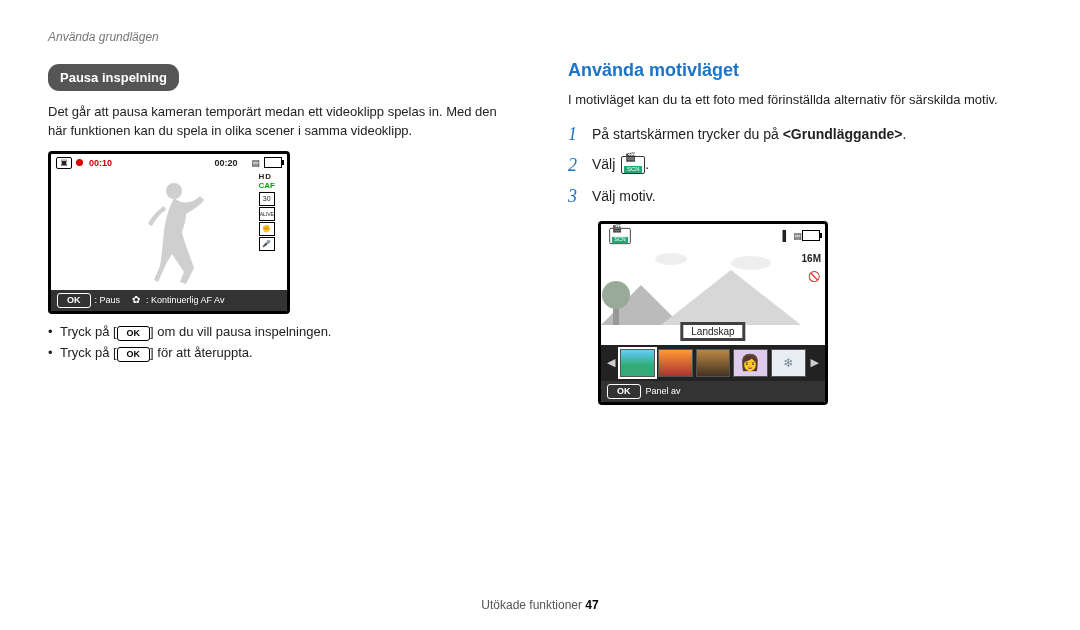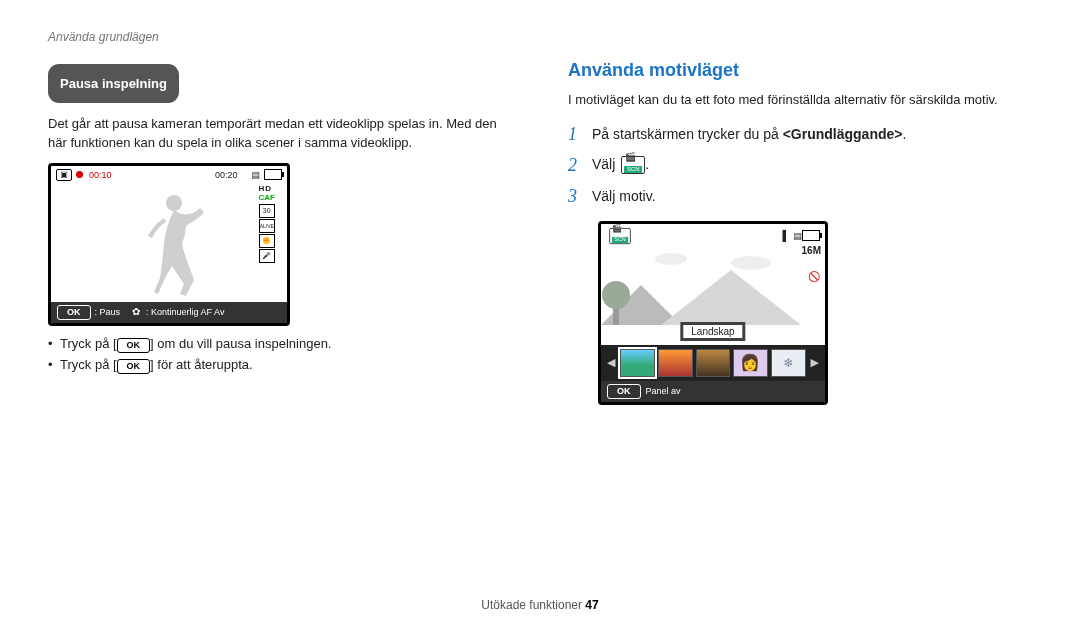--- a/index.html
+++ b/index.html
@@ -31,21 +31,21 @@
     flex: 1;
     min-width: 0;
   }
 
   .pill {
     display: inline-block;
     background: #555;
     color: #fff;
     font-weight: bold;
     font-size: 13px;
-    padding: 12px 12px;
+    padding: 6px 12px;
     border-radius: 11px;
     margin-bottom: 8px;
   }
 
   p.body {
     font-size: 13px;
     line-height: 1.45;
     margin: 4px 0 10px 0;
   }
 
@@ -62,21 +62,21 @@
     align-items:center;
     font-size:9px;
     padding:3px 5px 1px 5px;
     gap:4px;
   }
   .topicon {
     width:14px;height:10px;border:1px solid #000;border-radius:2px;
     font-size:8px;display:flex;align-items:center;justify-content:center;
   }
   .reddot{width:7px;height:7px;border-radius:50%;background:#d00;display:inline-block;margin-right:2px;}
-  .cam-time{font-weight:normal;}
+  .cam-time{font-weight:bold;}
   .cam-time.red{color:#c00;}
   .spacer{flex:1;}
   .batt{width:16px;height:9px;border:1px solid #000;position:relative;}
   .batt:after{content:"";position:absolute;right:-3px;top:2px;width:2px;height:5px;background:#000;}
   .batt .fill{background:#000;height:100%;width:70%;}
 
   .cam-body{position:relative;height:120px;background:#fff;}
   .overlay-right{position:absolute;right:12px;top:2px;font-size:8px;line-height:1.2;}
   .hd{font-weight:bold;letter-spacing:1px;}
   .caf{color:#0a0;font-weight:bold;}
@@ -230,21 +230,21 @@
               <span class="clap">🎬</span>
               <span class="scn">SCN</span>
             </span>
           <span class="spacer"></span>
           <span style="font-size:10px;font-weight:bold;">▌</span>
           <span style="width:4px;"></span>
           <span style="font-size:9px;">▤</span>
           <span class="batt"><span class="fill"></span></span>
         </div>
         <div class="cam2-body">
-          <div class="side-ic" style="top:0;"><b>16M</b></div>
+          <div class="side-ic" style="top:8px;"><b>16M</b></div>
           <div class="side-ic" style="top:26px;">🚫</div>
           <svg class="land-svg" viewBox="0 0 224 100">
             <rect width="224" height="100" fill="#fff"></rect>
             <path d="M0 80 L40 40 L80 80 Z" fill="#bbb"></path>
             <path d="M60 80 L130 25 L200 80 Z" fill="#d7d7d7"></path>
             <rect x="12" y="55" width="6" height="25" fill="#999"></rect>
             <circle cx="15" cy="50" r="14" fill="#9a9"></circle>
             <ellipse cx="70" cy="14" rx="16" ry="6" fill="#eee"></ellipse>
             <ellipse cx="150" cy="18" rx="20" ry="7" fill="#eee"></ellipse>
           </svg>

